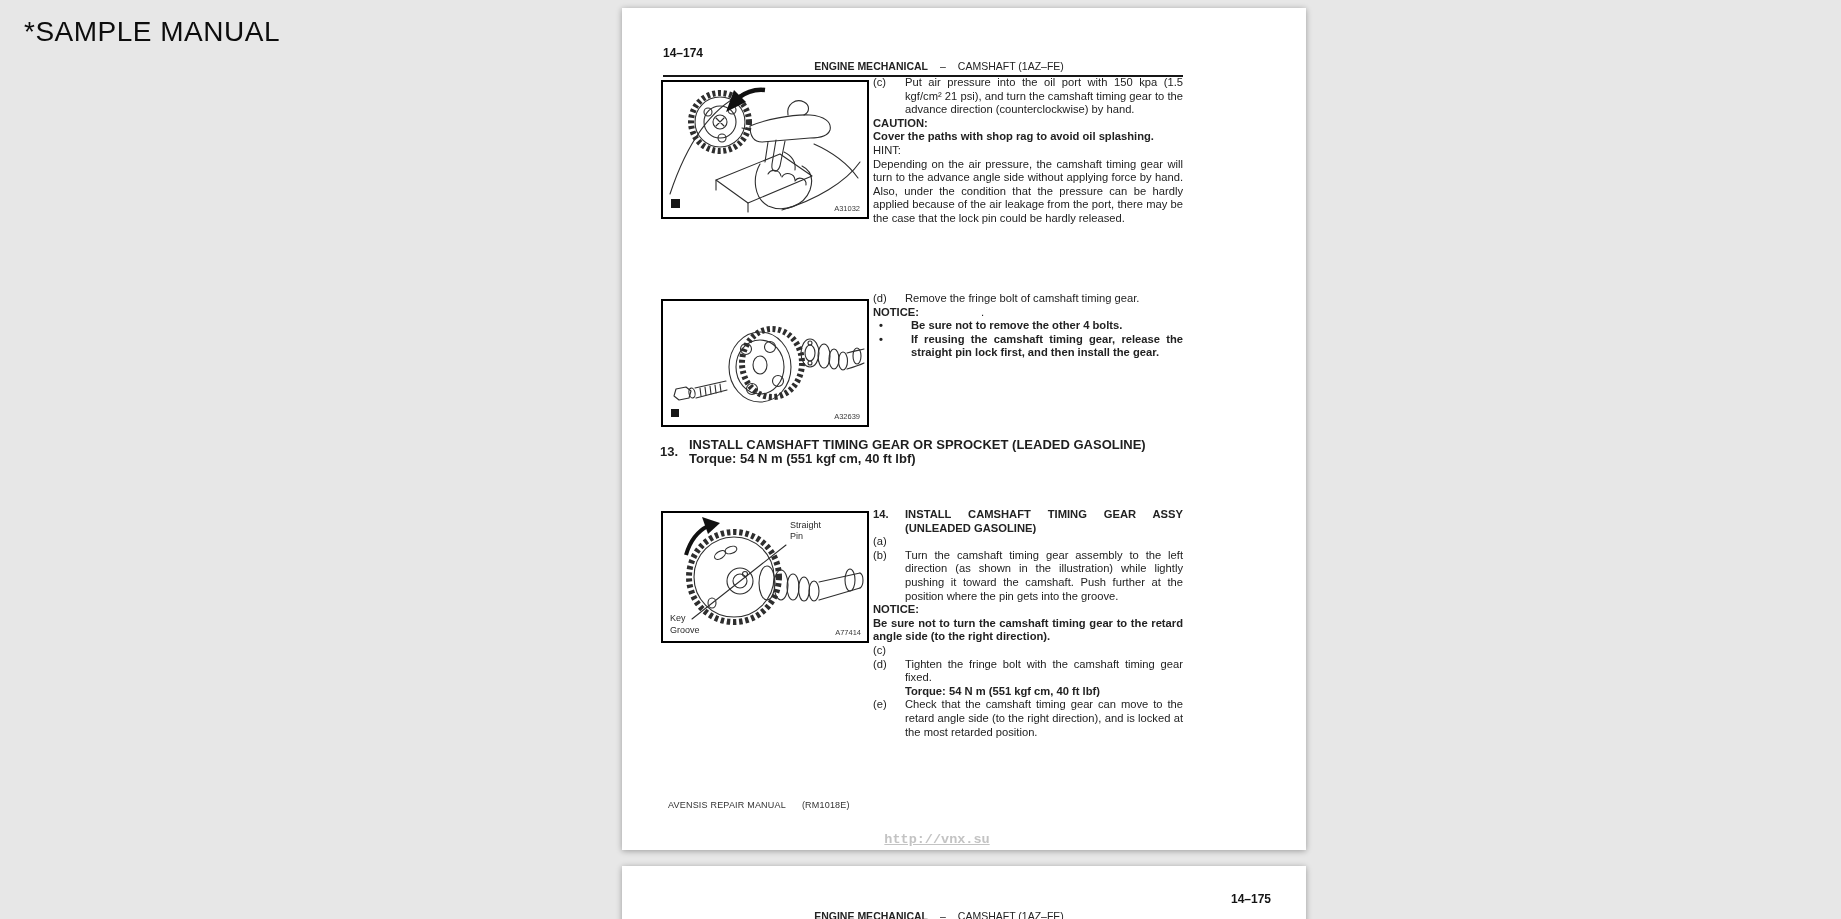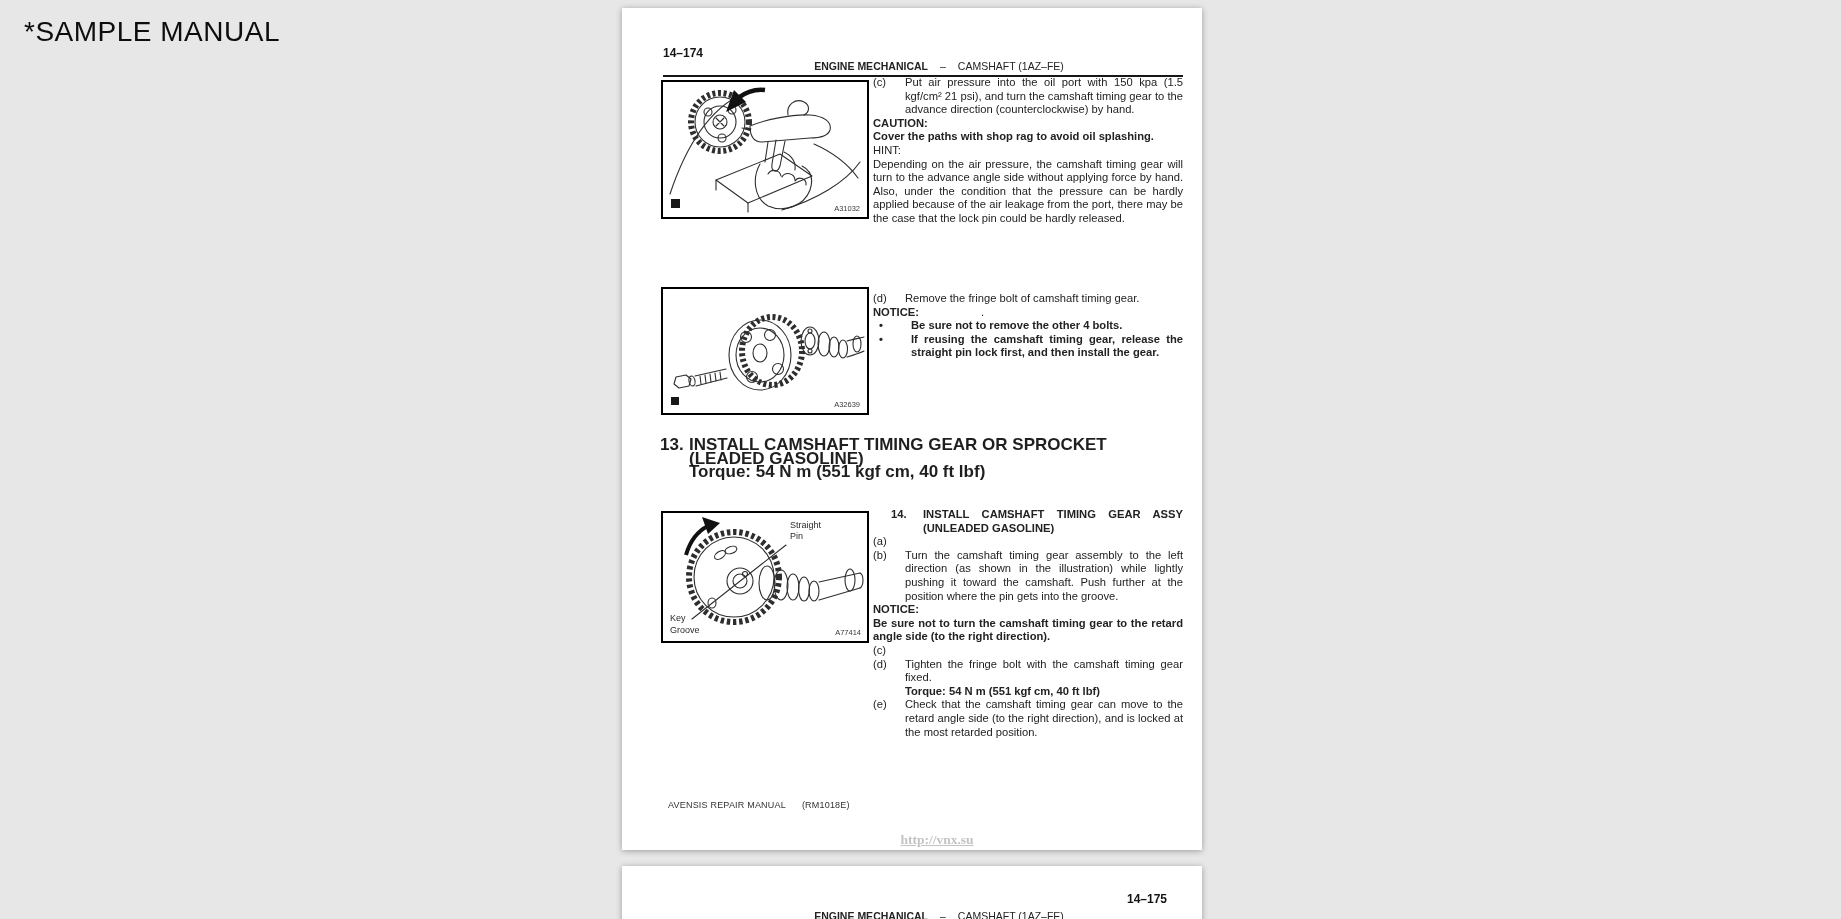--- a/index.html
+++ b/index.html
@@ -3,40 +3,40 @@
 <meta charset="utf-8">
 <style>
   html,body{margin:0;padding:0;}
   body{width:1841px;height:919px;overflow:hidden;background:#e7e7e7;
        font-family:"Liberation Sans",sans-serif;color:#1f1f1f;}
   .viewport{position:relative;width:1841px;height:919px;overflow:hidden;border-radius:7px;}
 
   .sample-label{position:absolute;left:24px;top:16px;font-size:28px;letter-spacing:.5px;
        color:#0d0d0d;font-weight:400;}
 
-  .page{position:absolute;left:622px;width:580px;background:#ffffff;
+  .page{position:absolute;left:622px;width:684px;background:#ffffff;
         box-shadow:0 1px 6px rgba(0,0,0,.33);}
   .page1{top:8px;height:842px;}
   .page2{top:866px;height:200px;}
 
   .pagenum{position:absolute;font-size:12px;font-weight:bold;color:#141414;}
   .p1-num{left:41px;top:38px;}
   .p2-num{right:35px;top:26px;}
 
   .runhead{position:absolute;left:57px;width:520px;text-align:center;font-size:10.5px;color:#232323;}
   .p1-head{top:52px;}
   .p2-head{top:44px;}
   .runhead .sec{font-weight:bold;}
   .runhead .dash{margin:0 12px;}
   .rule{position:absolute;left:41px;width:520px;height:2px;background:#161616;}
   .p1-rule{top:67px;}
 
   .figbox{position:absolute;left:39px;width:204px;border:2px solid #000000;background:#fff;}
   .fig1{top:72px;height:135px;}
-  .fig2{top:279px;height:124px;}
+  .fig2{top:291px;height:124px;}
   .fig3{top:503px;height:128px;}
   .figbox svg{display:block;width:100%;height:100%;}
   .sketch{stroke:#2e2e2e;fill:none;stroke-width:1.1;stroke-linecap:round;stroke-linejoin:round;}
   .teeth{stroke:#2e2e2e;fill:none;}
   .figcode{font-size:7.5px;fill:#3a3a3a;font-family:"Liberation Sans",sans-serif;}
   .figlabel{font-size:9px;fill:#2b2b2b;font-family:"Liberation Sans",sans-serif;}
 
   .col{position:absolute;left:251px;width:310px;font-size:11.2px;line-height:13.6px;color:#222;}
   .c-block{top:68px;}
   .d-block{top:284px;}
@@ -47,33 +47,33 @@
   .para .t{flex:1;text-align:justify;}
   .b{font-weight:bold;}
   .jl{text-align:justify;text-align-last:justify;}
   .just{text-align:justify;}
   .stray{margin-left:62px;font-weight:400;}
 
   .bullet-row{display:flex;font-weight:bold;}
   .bullet-row .bm{flex:0 0 32px;padding-left:6px;}
   .bullet-row .bt{flex:1;text-align:justify;}
 
-  .step13{position:absolute;left:38px;top:430px;width:523px;font-size:17px;line-height:13.6px;display:flex;}
+  .step13{position:absolute;left:38px;top:430px;width:523px;font-size:13px;line-height:13.6px;display:flex;align-items:center;}
   .step13 .m{flex:0 0 29px;font-weight:bold;}
   .step13 .body{flex:1;}
 
   .s14-head{display:flex;font-weight:bold;}
-  .s14-head .m{flex:0 0 32px;margin-left:18px;}
+  .s14-head .m{flex:0 0 32px;}
   .s14-head .tt{flex:1;}
 
   .footer-line{position:absolute;left:46px;top:792px;font-size:9px;color:#333;letter-spacing:.2px;}
   .footer-line .code{margin-left:16px;}
 
   .wm{position:absolute;left:240px;top:824px;width:150px;text-align:center;
-      font-family:Liberation Serif, serif;font-weight:bold;font-size:13.5px;
+      font-family:Liberation Mono, monospace;font-weight:bold;font-size:13.5px;
       color:#c3c3c3;text-decoration:underline;cursor:pointer;}
 </style>
 </head>
 <body>
 
 <div class="viewport">
 
   <div class="sample-label">*SAMPLE MANUAL</div>
 
   <div class="page page1">

